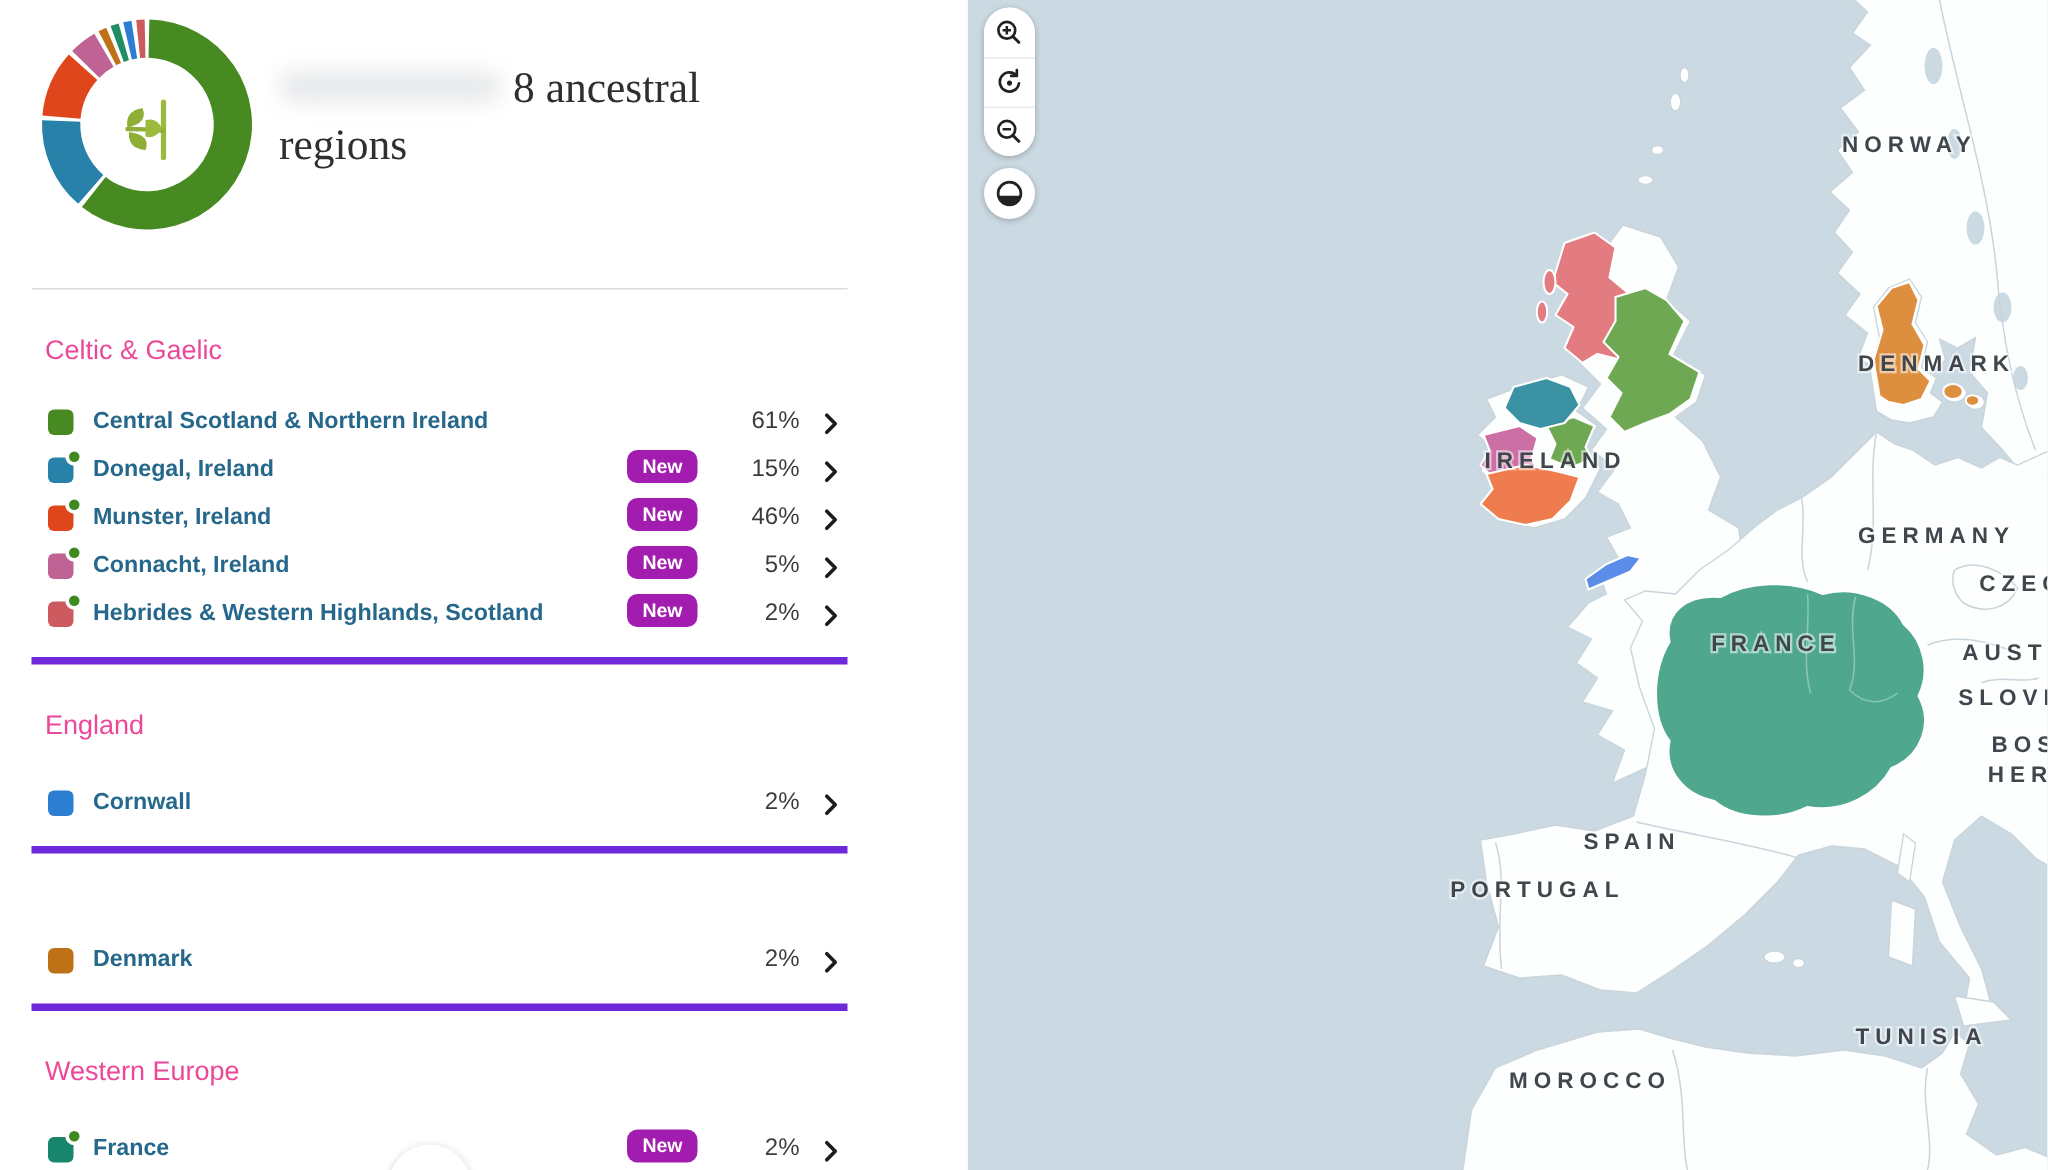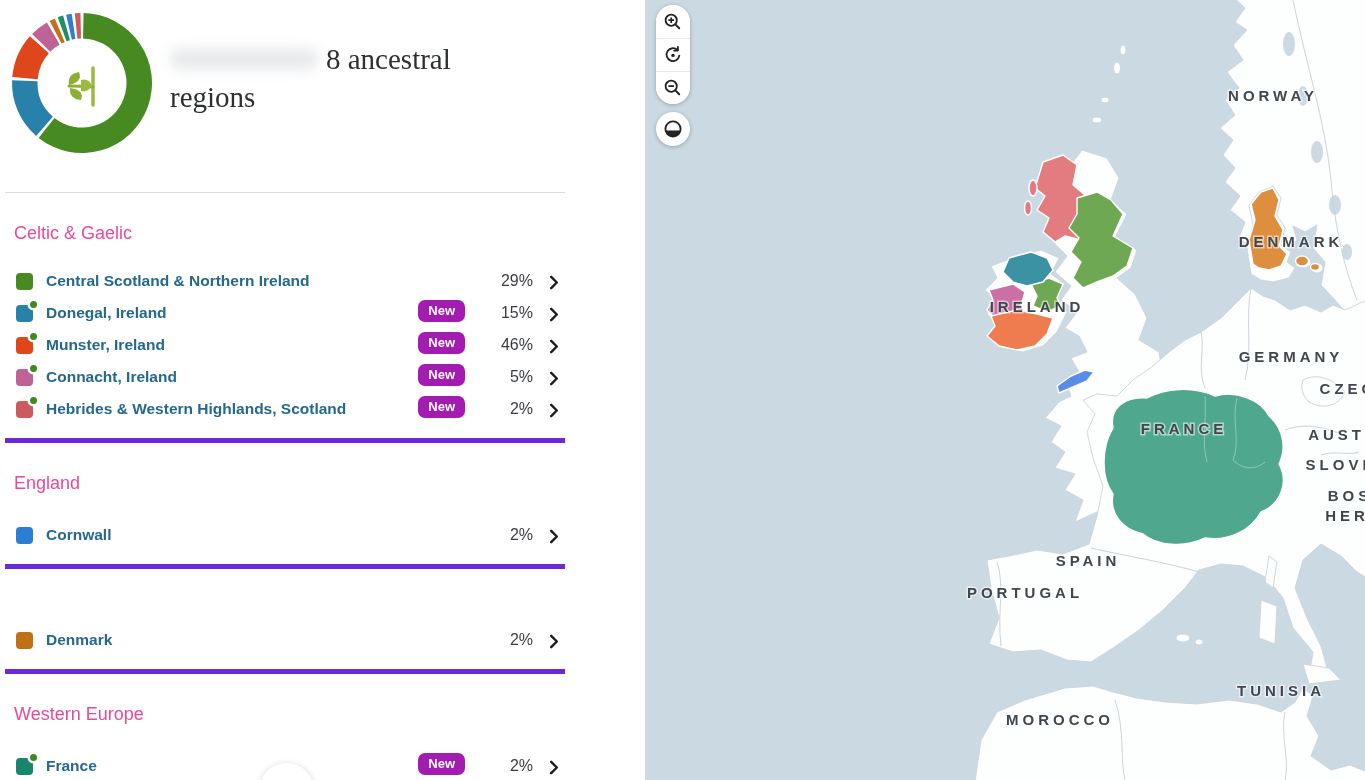--- a/index.html
+++ b/index.html
@@ -1,20 +1,20 @@
 <!DOCTYPE html>
 <html><head>
 <meta charset="utf-8">
 <style>
   * { margin:0; padding:0; box-sizing:border-box; }
   html,body { width:1365px; height:780px; overflow:hidden; background:#fff;
               font-family:"Liberation Sans", sans-serif; }
 
   
-  .panel { position:absolute; left:0; top:0; width:645px; height:780px; background:#fff; }
+  .panel { position:absolute; left:0; top:0; width:645px; height:780px; background:#fff;padding-left:16px; }
   .panel-header { position:relative; height:193px; margin:0 80px 0 5px;
                   border-bottom:1px solid #dadddf; }
   #donut { position:absolute; left:2px; top:8px; }
   h1.title { position:absolute; left:165px; top:40px; width:312px;
              font-family:"Liberation Serif", serif; font-weight:400;
              font-size:29px; line-height:1.32; color:#2d2f31; }
   .blur-name { display:inline-block; width:148px; height:20px; margin-right:8px;
                border-radius:10px; background:#c7cbcf; filter:blur(7px); opacity:.45;
                vertical-align:baseline; }
 
@@ -84,21 +84,21 @@
     </svg>
     <h1 class="title"><span class="blur-name"></span><span>8 ancestral regions</span></h1>
   </div>
   <div id="sections">
       <div class="section">
         <div class="section-label">Celtic &amp; Gaelic</div>
         <div class="rows">
           <div class="row">
             <span class="swatch" style="background: rgb(71, 138, 33);"></span>
             <span class="rname">Central Scotland &amp; Northern Ireland</span>
-            <span class="pct">29%</span>
+            <span class="pct">61%</span>
             <svg viewBox="0 0 10 16" width="10" height="15" class="chev">
               <path d="M2,2 L8,8 L2,14" stroke="#1c1c1c" stroke-width="2.6" fill="none" stroke-linecap="round" stroke-linejoin="round"></path>
             </svg>
           </div>
           <div class="row">
             <span class="swatch" style="background: rgb(39, 129, 168);">
               <span class="dot"></span>
             </span>
             <span class="rname">Donegal, Ireland</span>
             <span class="badge">New</span>

